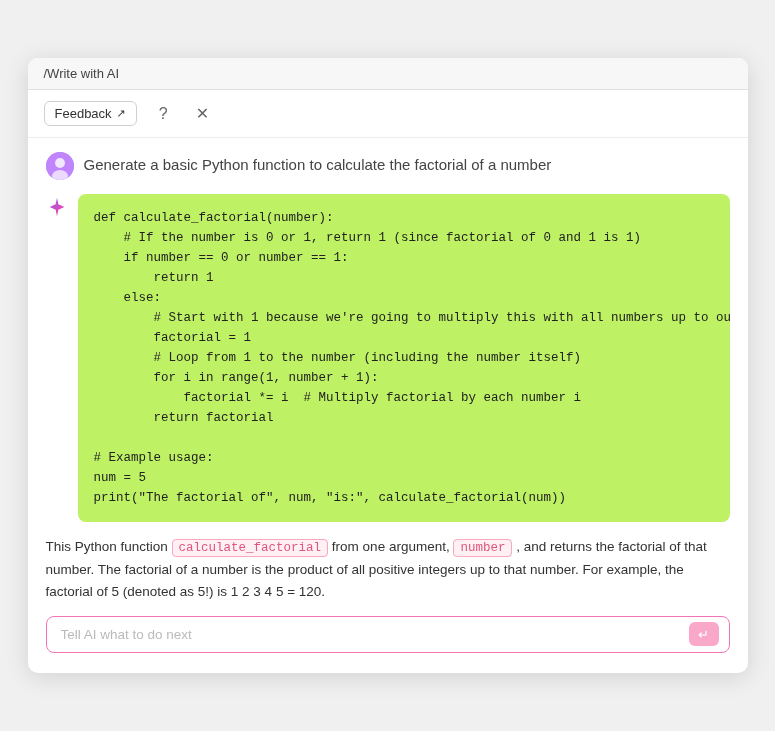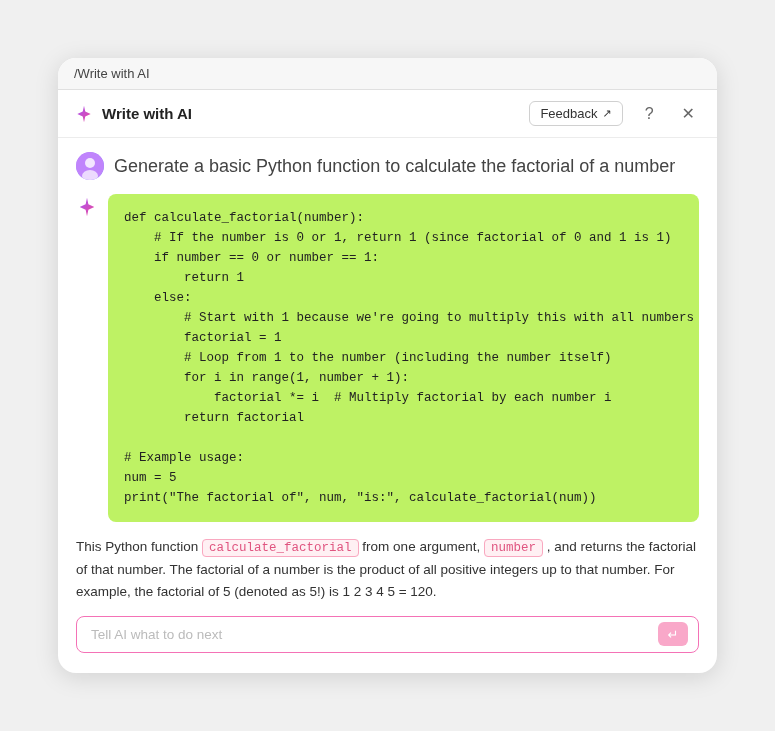--- a/index.html
+++ b/index.html
@@ -6,23 +6,23 @@
     body {
       font-family: -apple-system, BlinkMacSystemFont, 'Segoe UI', sans-serif;
       background: #f0f0f0;
       display: flex;
       align-items: center;
       justify-content: center;
       min-height: 100vh;
       padding: 20px;
     }
     .window-wrapper {
-      width: 659px;
-      background: #fff;
-      border-radius: 18px;
+      width: 720px;
+      background: #fff;
+      border-radius: 10px;
       box-shadow: 0 4px 24px rgba(0,0,0,0.13);
       overflow: hidden;
     }
     .title-bar {
       background: #f7f7f7;
       border-bottom: 1px solid #e0e0e0;
       padding: 8px 16px;
       font-size: 13px;
       color: #444;
     }
@@ -92,21 +92,21 @@
       border-radius: 50%;
       background: linear-gradient(135deg, #c084fc, #818cf8);
       display: flex;
       align-items: center;
       justify-content: center;
       font-size: 14px;
       flex-shrink: 0;
       overflow: hidden;
     }
     .user-text {
-      font-size: 18px;
+      font-size: 15px;
       color: #444;
       padding-top: 4px;
     }
     .ai-message {
       display: flex;
       align-items: flex-start;
       gap: 10px;
       margin-bottom: 14px;
     }
     .ai-icon {
@@ -222,33 +222,20 @@
 </head>
 <body>
 
 <div class="window-wrapper">
 
   <div class="title-bar">
     <span>/Write with AI</span>
   </div>
 
   <div class="panel-header">
-    <div class="panel-header-left">
-
-      <svg class="sparkle-icon" viewBox="0 0 24 24" fill="none">
-        <path d="M12 2 L13.5 9 L20 12 L13.5 15 L12 22 L10.5 15 L4 12 L10.5 9 Z" fill="url(#sg)" stroke="none"></path>
-        <defs>
-          <linearGradient id="sg" x1="0%" y1="0%" x2="100%" y2="100%">
-            <stop offset="0%" style="stop-color:#a855f7"></stop>
-            <stop offset="100%" style="stop-color:#ec4899"></stop>
-          </linearGradient>
-        </defs>
-      </svg>
-      <span class="panel-title">Write with AI</span>
-    </div>
     <div class="panel-header-right">
       <button class="feedback-btn">
         <span>Feedback</span>
         <span style="font-size:11px;">↗</span>
       </button>
       <button class="icon-btn">
         <span>?</span>
       </button>
       <button class="icon-btn">
         <span>✕</span>

